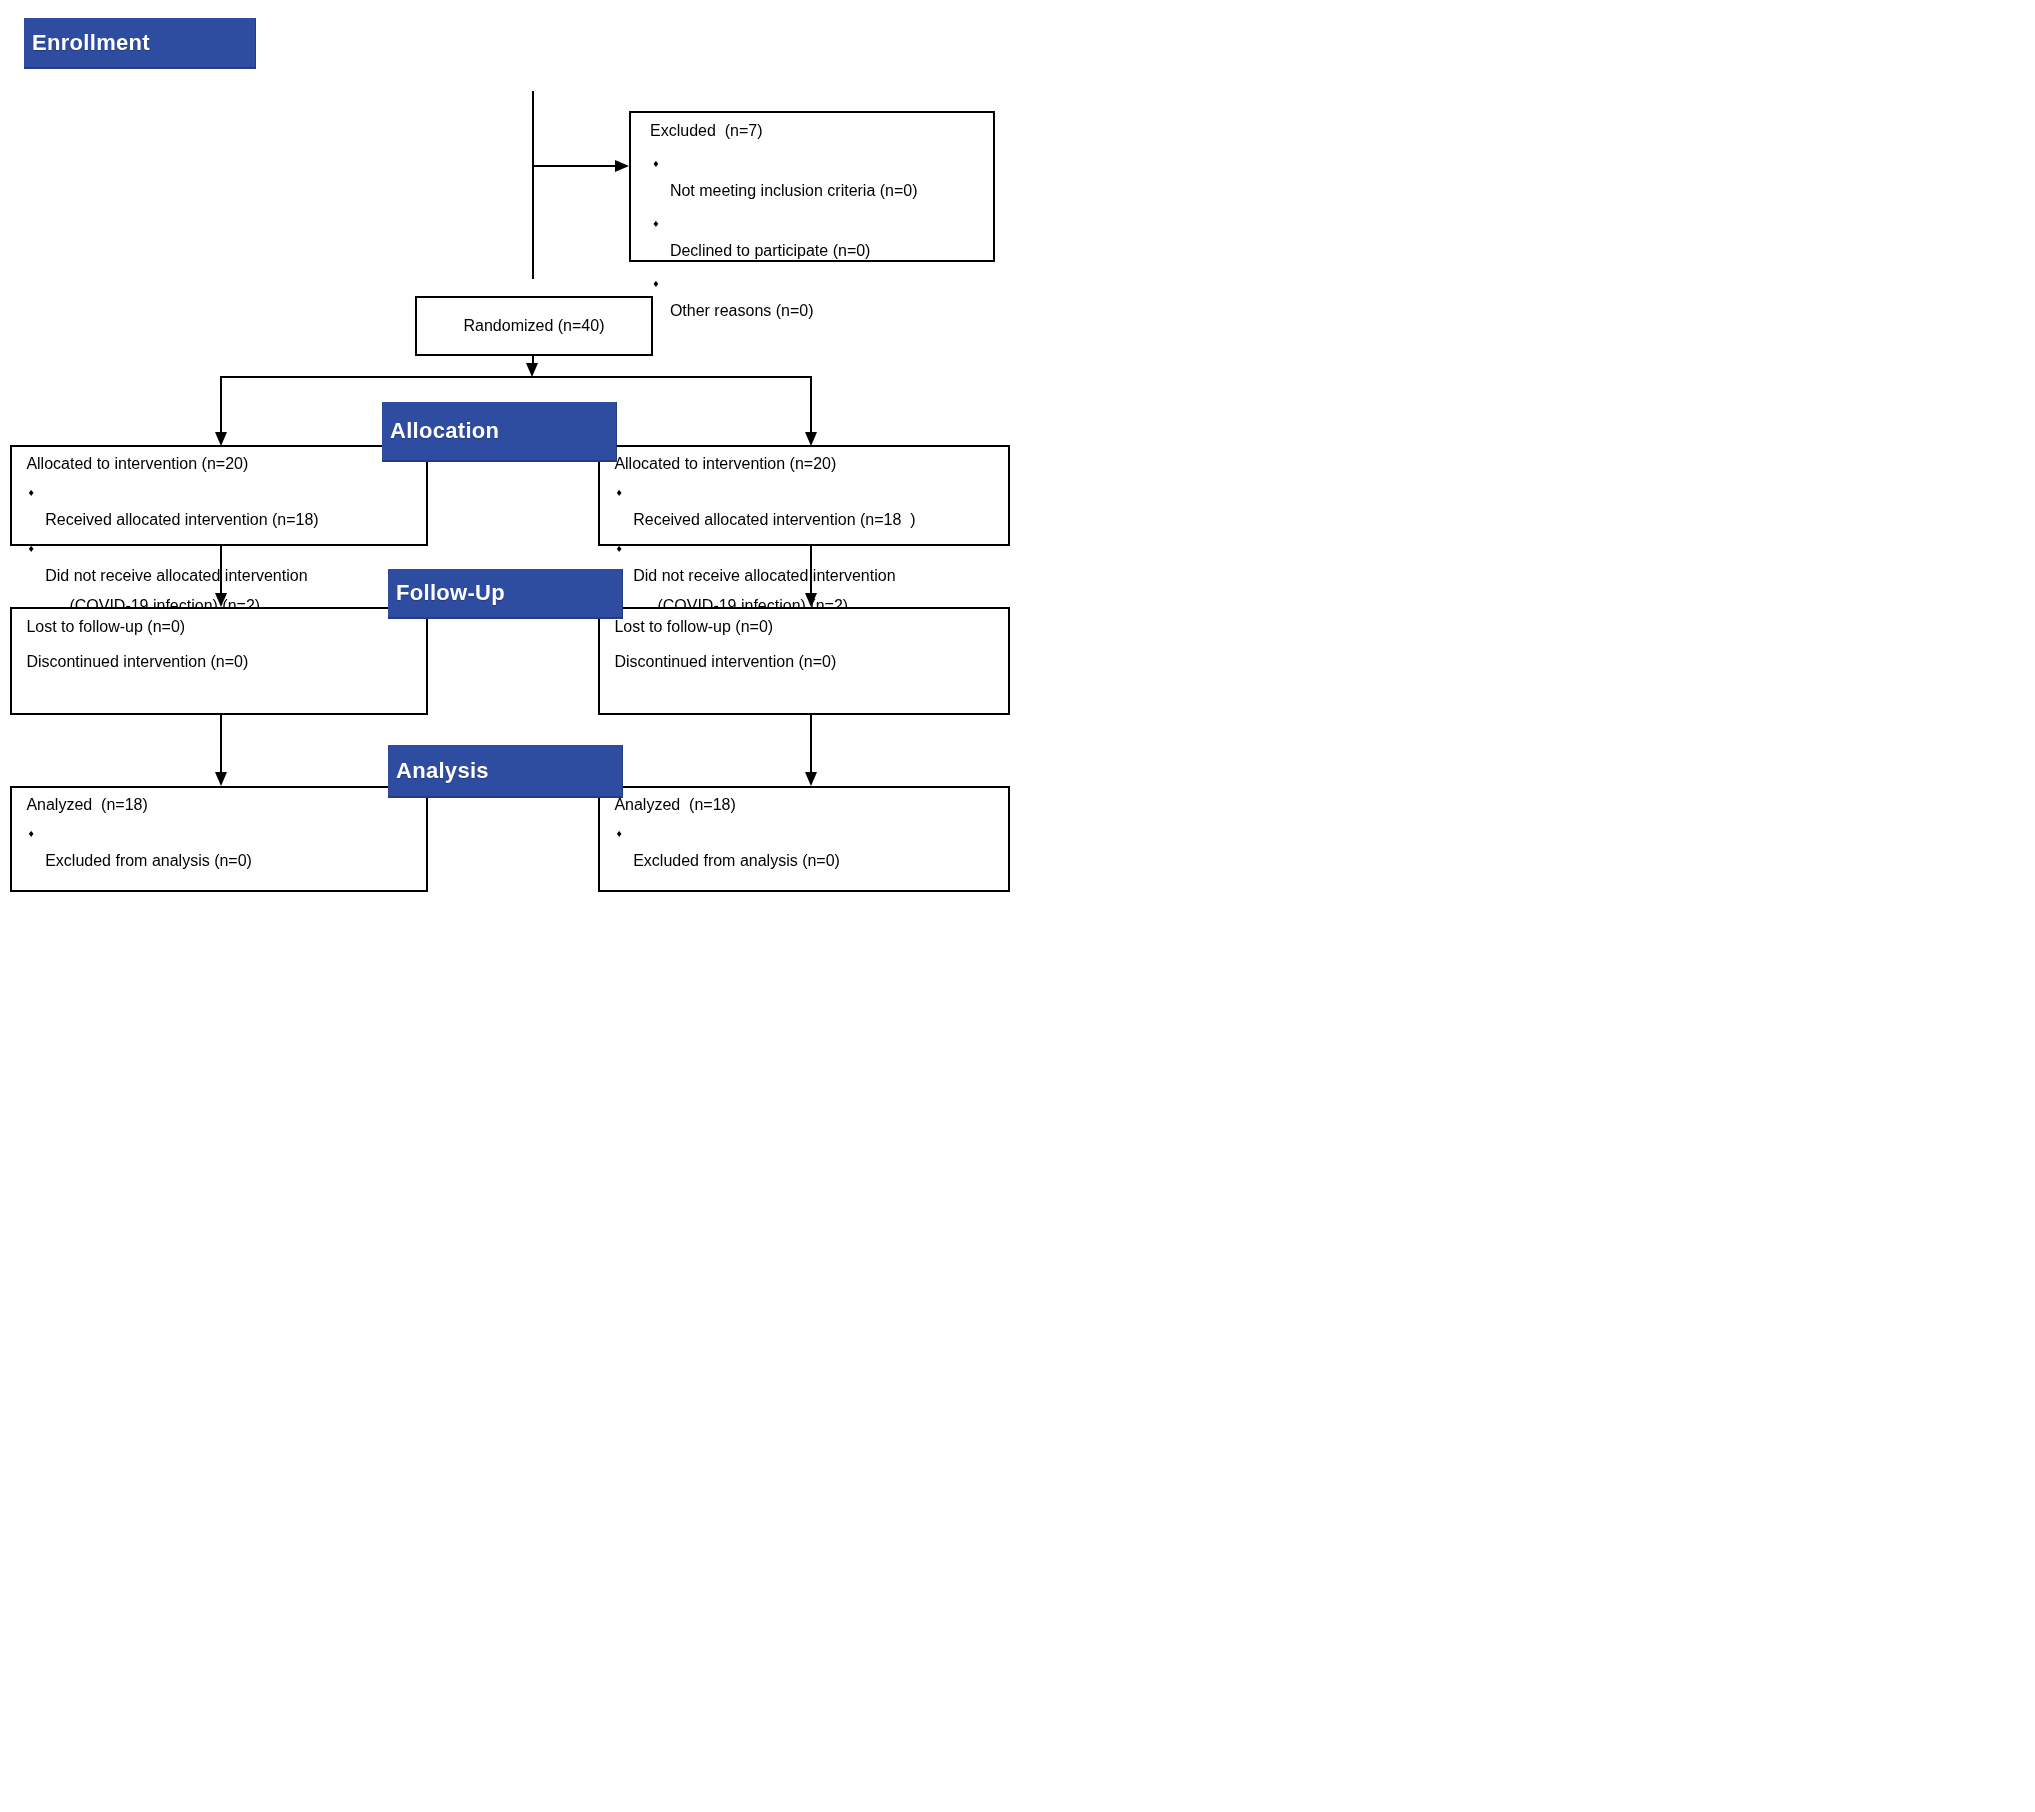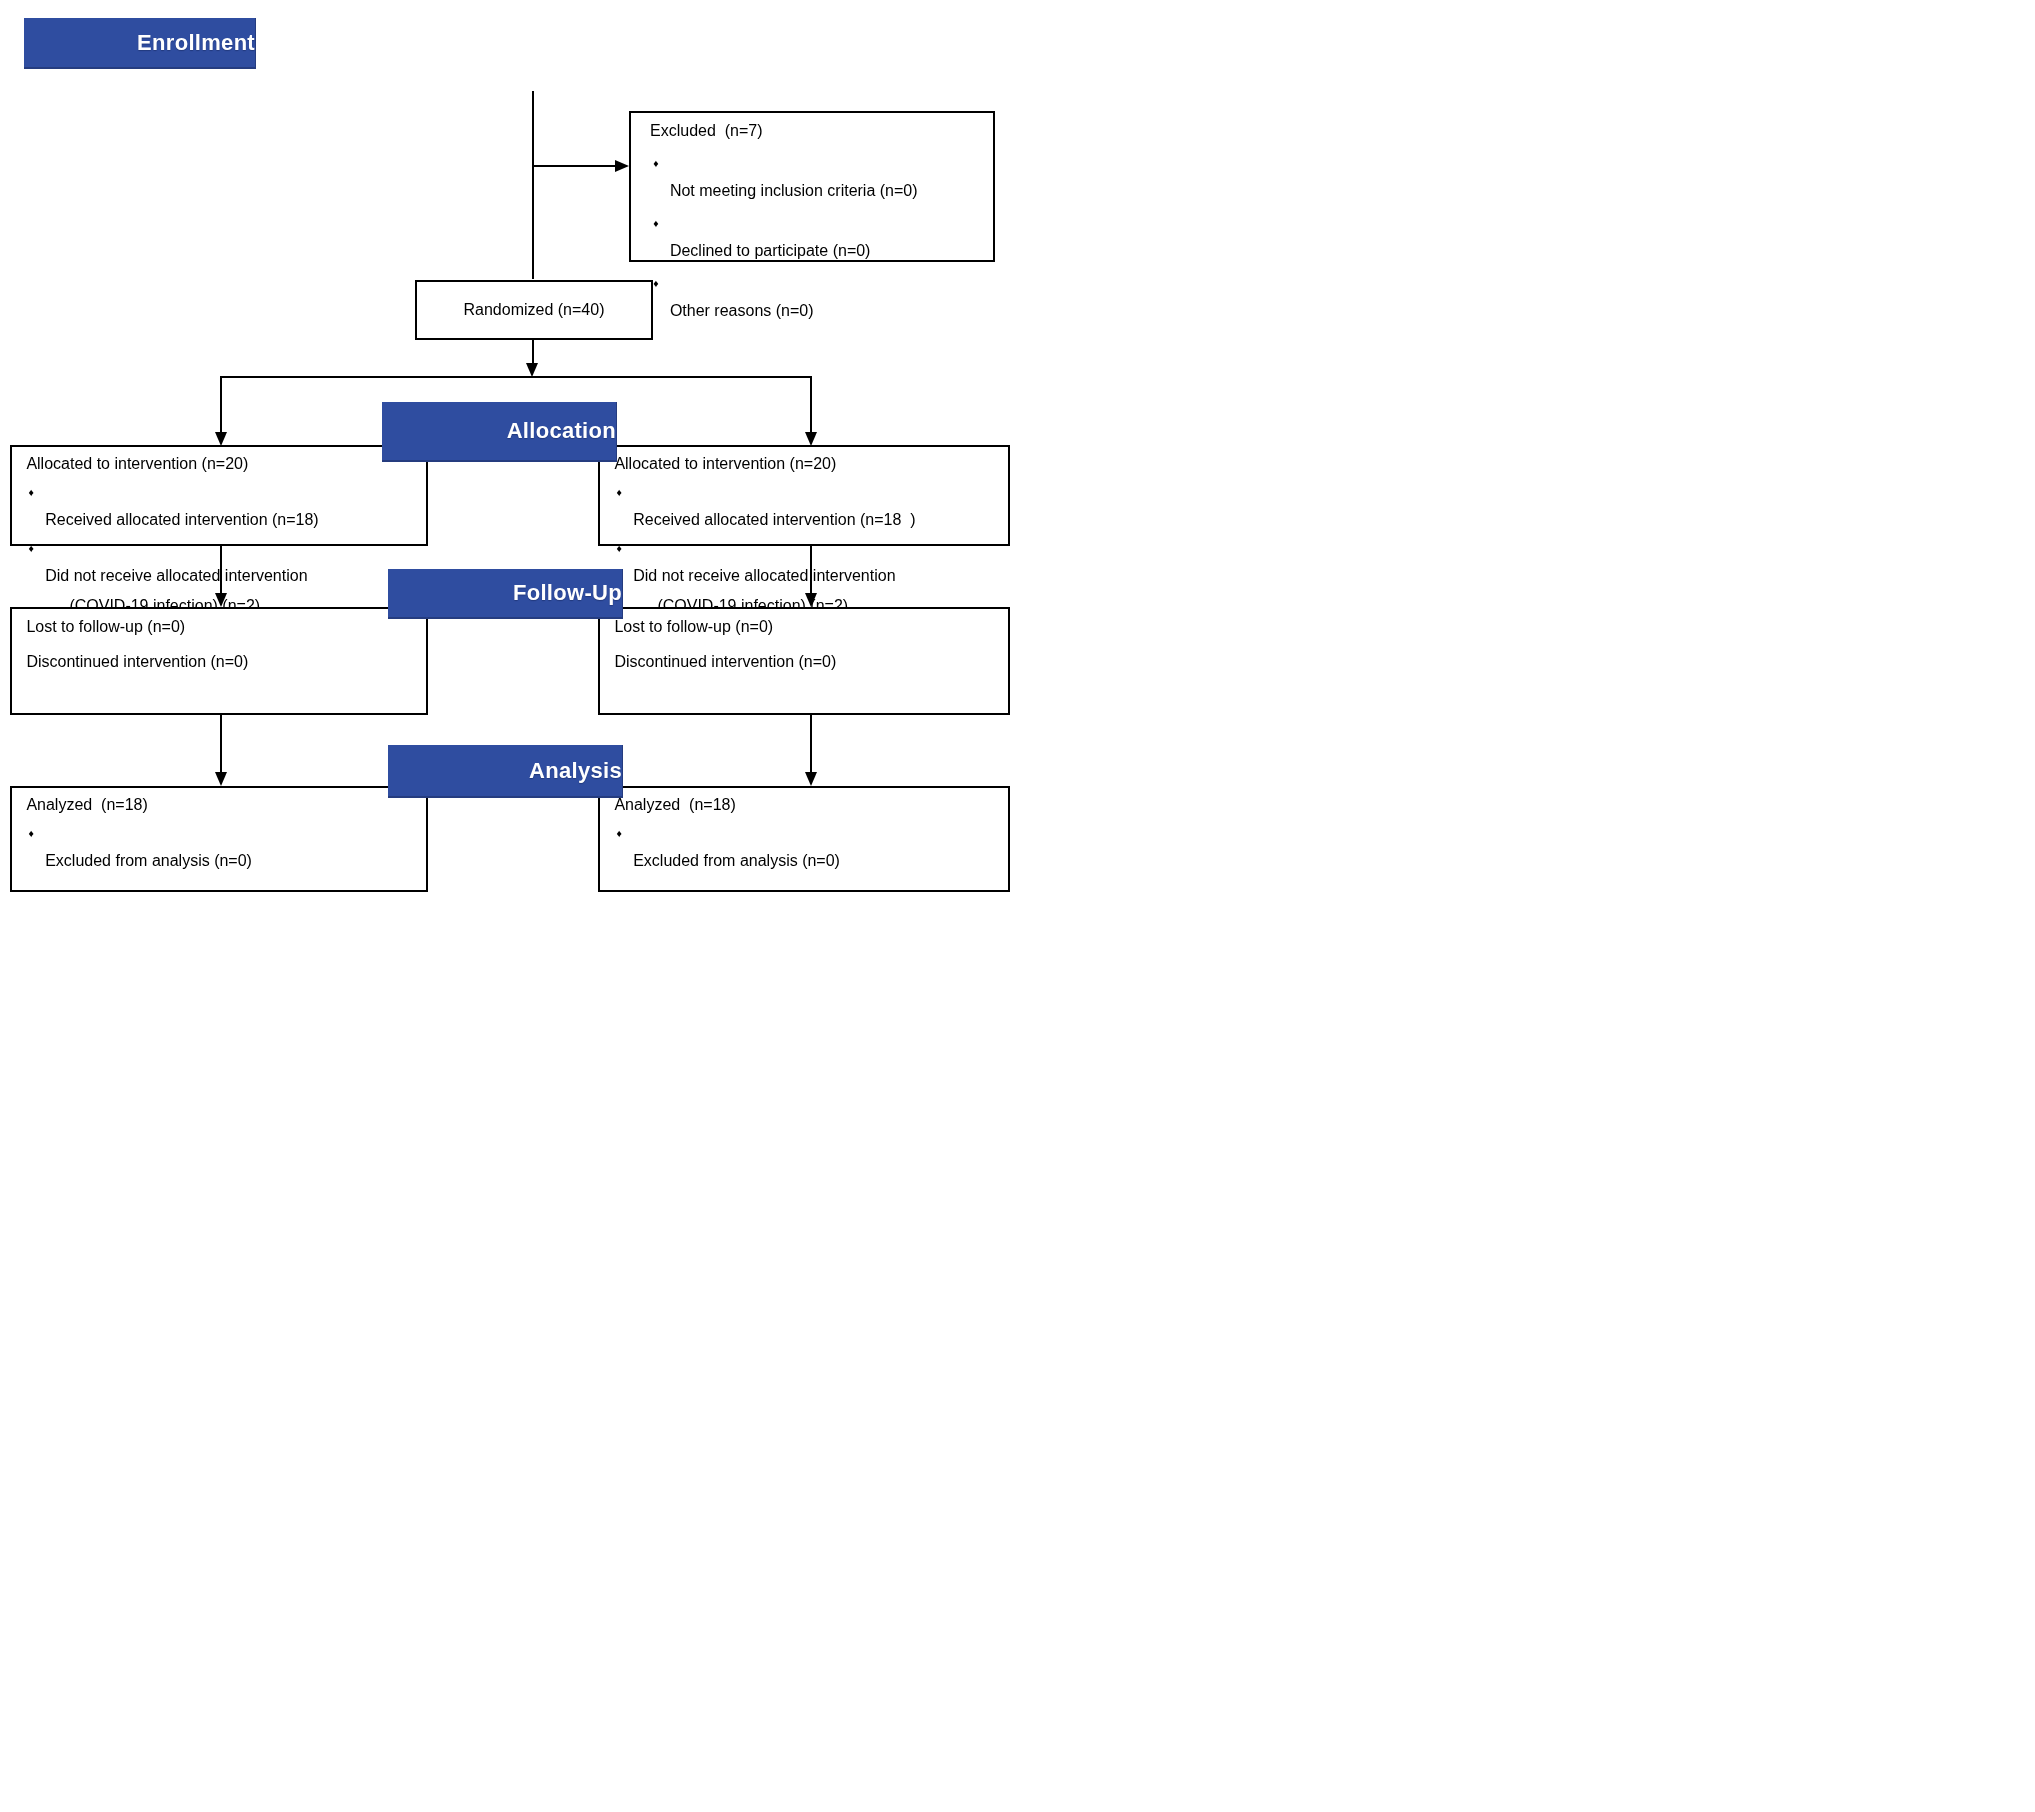--- a/index.html
+++ b/index.html
@@ -21,21 +21,22 @@
     z-index: 2;
   }
   .banner {
     position: absolute;
     background: var(--banner-blue);
     border-bottom: 2.8px solid var(--banner-border);
     border-right: 1.1px solid var(--banner-border);
     z-index: 5;
     display: flex;
     align-items: center;
-    justify-content: flex-end;
+    justify-content: flex-start;
+    padding-left: 8px;
   }
   .banner .t {
     color: #fff;
     font-weight: bold;
     font-size: 22px;
     letter-spacing: 0.3px;
     text-shadow: 0 1.1px 1.1px rgba(10,20,60,0.35);
   }
   .t { white-space: pre-wrap; }
   .center-text {
@@ -135,21 +136,21 @@
     <div class="brow">
       <span class="bullet-marker">♦</span>
       <span class="btext t">Declined to participate (n=0)</span>
     </div>
     <div class="brow">
       <span class="bullet-marker">♦</span>
       <span class="btext t">Other reasons (n=0)</span>
     </div>
   </div>
 
-  <div class="box center-text" style="left:415px; top:280px; width:238px; height:60px;">
+  <div class="box center-text" style="left:415px; top:296px; width:238px; height:60px;">
     <span class="t">Randomized (n=40)</span>
   </div>
 
   <div class="box alloc-box pad-text" style="left:10px; top:445px; width:418px; height:101px;">
     <div class="title t">Allocated to intervention (n=20)</div>
     <div class="brow">
       <span class="bullet-marker">♦</span>
       <span class="btext t">Received allocated intervention (n=18)</span>
     </div>
     <div class="brow">

